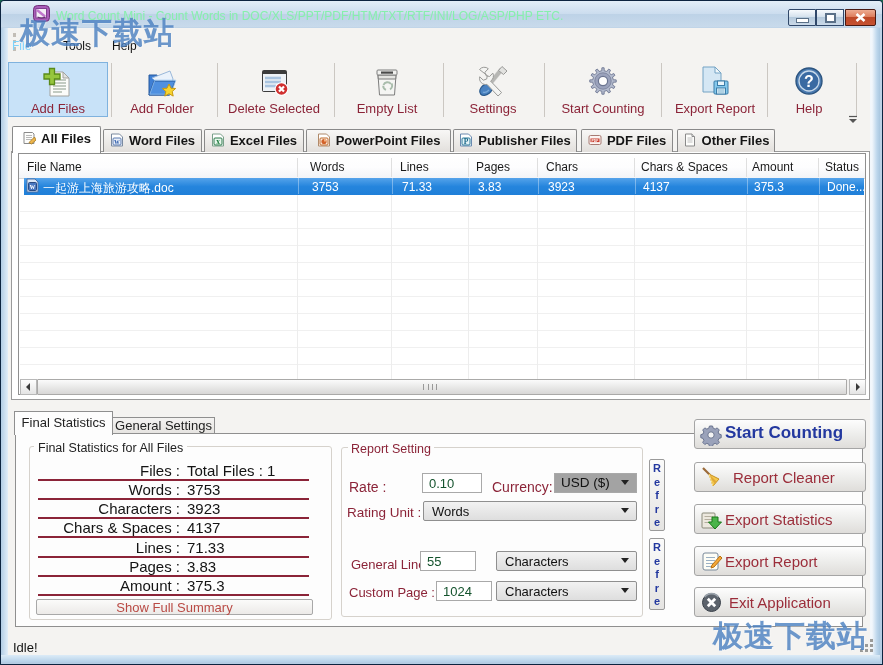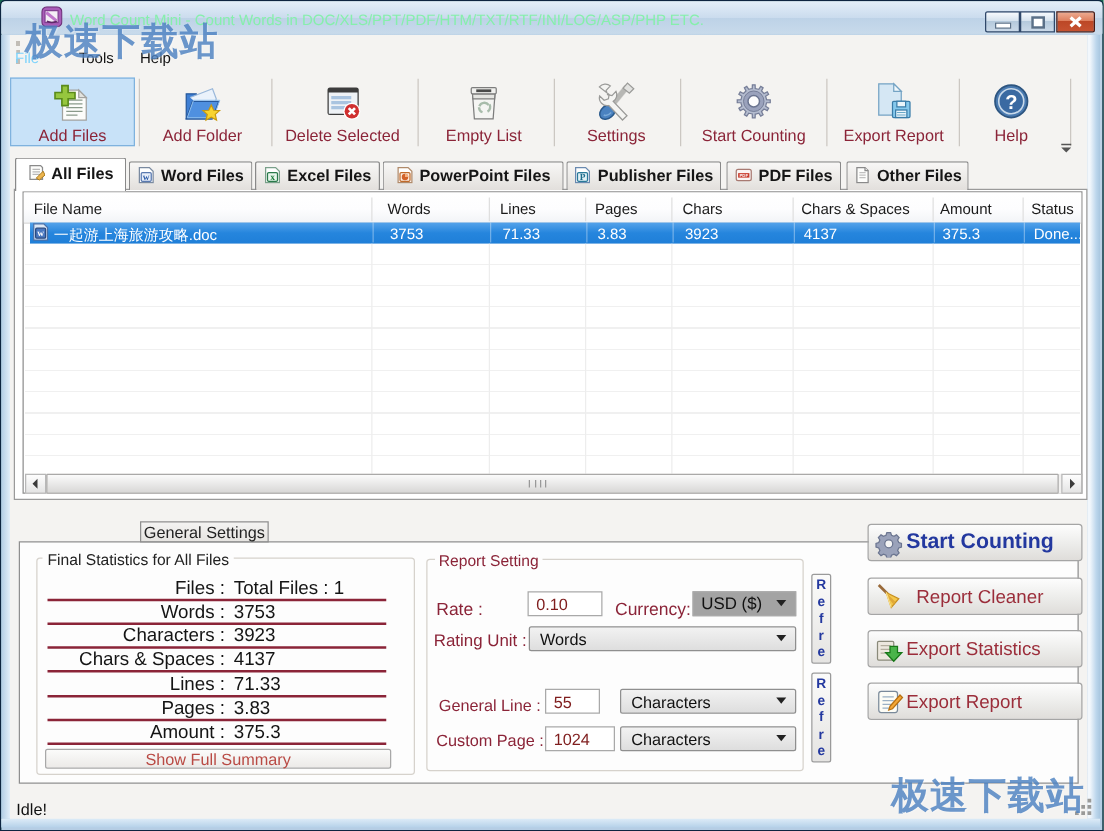--- a/index.html
+++ b/index.html
@@ -18,21 +18,21 @@
   .seltab{top:126px;height:27px;background:#fff;line-height:24px;z-index:3;}
   .ticon{display:inline-block;vertical-align:-2px;margin-right:5px;}
   .hsep{position:absolute;top:4px;width:1px;height:19px;background:#dfdfdf;}
   .hcell{position:absolute;top:6px;font-size:12px;color:#1a1a1a;}
   .vline{position:absolute;top:41px;width:1px;height:184px;background:#ededed;}
   .rcell{position:absolute;top:2px;}
   .statrow{position:absolute;left:38px;width:271px;height:19px;font-size:15px;color:#141414;}
   .statrow:after{content:"";position:absolute;left:0;right:0;bottom:0;border-bottom:2px solid #8b2438;}
   .sl{position:absolute;right:129px;top:0px;}
   .sv{position:absolute;left:149px;top:0px;}
-  .inp{position:absolute;height:20px;background:#fff;border:1px solid #a9a9a9;box-sizing:border-box;font-size:13px;color:#7f1d1d;padding:2px 0 0 6px;}
+  .inp{position:absolute;height:20px;background:#fff;border:1px solid #a9a9a9;box-sizing:border-box;font-size:13px;color:#14532d;padding:2px 0 0 6px;}
   .drop{position:absolute;height:20px;background:linear-gradient(#f2f2f2,#dedede);border:1px solid #8f8f8f;box-sizing:border-box;font-size:13px;color:#111;padding:2px 0 0 8px;border-radius:2px;}
   .drop2{position:absolute;height:20px;background:#a3a3a3;border:1px solid #a9a9a9;box-sizing:border-box;font-size:13.5px;color:#111;padding:1px 0 0 6px;}
   .dar{position:absolute;right:7px;top:6px;width:0;height:0;border-left:4px solid transparent;border-right:4px solid transparent;border-top:5px solid #222;}
   .refre{position:absolute;left:649px;width:16px;height:72px;background:linear-gradient(#fbfbfa,#e5e4e2);border:1px solid #9a9a9a;border-radius:2px;text-align:center;font-size:11px;font-weight:bold;color:#23389f;line-height:13.6px;padding-top:2px;box-sizing:border-box;}
   .rbtn{position:absolute;left:694px;width:172px;height:30px;background:linear-gradient(#fdfdfd,#ececea 55%,#dfddda);border:1px solid #a5a5a5;border-radius:3px;box-sizing:border-box;}
   .rtext{position:absolute;left:36px;top:6px;font-size:15px;color:#9b2d3a;}
   .wm{position:absolute;font-size:30px;font-weight:bold;color:#4d82c2;letter-spacing:1px;opacity:0.82;text-shadow:1px 1px 0 rgba(255,255,255,0.3);}
 </style>
 </head>
 <body>
@@ -308,20 +308,21 @@
         </div>
       <div class="abs" style="left:829px;top:0;width:17px;height:16px;background:linear-gradient(#fefefe,#e4e4e4);border:1px solid #b8b8b8;box-sizing:border-box;">
         <svg width="15" height="14" viewBox="0 0 15 14">
             <path d="M6 3 L10 7 L6 11 Z" fill="#3a3a3a"></path>
           </svg></div>
     </div>
   </div>
 
   <div class="abs" style="left:15px;top:433px;width:848px;height:194px;background:#fdfdfd;border:1px solid #8f8f8f;box-sizing:border-box;"></div>
   <div class="abs" style="left:112px;top:417px;width:103px;height:17px;background:linear-gradient(#f4f3f2,#e6e4e1);border:1px solid #8f8f8f;line-height:15px;text-align:center;box-sizing:border-box;font-size:13px;color:#222;">General Settings</div>
+  <div class="abs" style="left:14px;top:411px;width:97px;height:23px;background:#fdfdfd;border:1px solid #8f8f8f;border-bottom:none;line-height:21px;text-align:center;z-index:2;font-size:13px;color:#222;">Final Statistics</div>
 
   <div class="abs" style="left:29px;top:446px;width:301px;height:172px;border:1px solid #d6d2cc;border-radius:3px;"></div>
   <div class="abs" style="left:34px;top:441px;background:#fdfdfd;padding:0 4px;font-size:12.5px;color:#222;">Final Statistics for All Files</div>
   <div class="statrow" style="top:462px;">
       <span class="sl">Files :</span>
       <span class="sv">Total Files : 1</span>
     </div>
   <div class="statrow" style="top:481px;">
       <span class="sl">Words :</span>
       <span class="sv">3753</span>
@@ -350,21 +351,21 @@
 
   <div class="abs" style="left:341px;top:447px;width:300px;height:168px;border:1px solid #d6d2cc;border-radius:3px;"></div>
   <div class="abs" style="left:348px;top:442px;background:#fdfdfd;padding:0 3px;font-size:12.5px;"><span class="maroon">Report Setting</span></div>
   <div class="abs maroon" style="left:349px;top:479px;font-size:14px;">Rate :</div>
   <div class="inp" style="left:422px;top:473px;width:60px;">0.10</div>
   <div class="abs maroon" style="left:492px;top:479px;font-size:14px;">Currency:</div>
   <div class="drop2" style="left:554px;top:473px;width:83px;">USD ($)<span class="dar"></span></div>
   <div class="abs maroon" style="left:347px;top:505px;font-size:13.5px;">Rating Unit :</div>
   <div class="drop" style="left:423px;top:501px;width:214px;">Words<span class="dar"></span></div>
   <div class="abs maroon" style="left:351px;top:557px;font-size:13px;">General Line :</div>
-  <div class="inp" style="left:436px;top:551px;width:44px;">55</div>
+  <div class="inp" style="left:420px;top:551px;width:56px;">55</div>
   <div class="drop" style="left:496px;top:551px;width:141px;">Characters<span class="dar"></span></div>
   <div class="abs maroon" style="left:349px;top:585px;font-size:13px;">Custom Page :</div>
   <div class="inp" style="left:436px;top:581px;width:56px;">1024</div>
   <div class="drop" style="left:496px;top:581px;width:141px;">Characters<span class="dar"></span></div>
   <div class="refre" style="top:459px;">R<br>e<br>f<br>r<br>e</div>
   <div class="refre" style="top:538px;">R<br>e<br>f<br>r<br>e</div>
 
   <div class="rbtn" style="top:419px;">
     <svg width="22" height="22" viewBox="0 0 22 22" style="position:absolute;left:5px;top:4px;">
         <path d="M9.5 2 h3 l.7 2.2 2 .9 2-1.2 2.1 2.1-1.2 2 .9 2 2.2.7 v3 l-2.2.7-.9 2 1.2 2-2.1 2.1-2-1.2-2 .9-.7 2.2 h-3 l-.7-2.2-2-.9-2 1.2-2.1-2.1 1.2-2-.9-2-2.2-.7 v-3 l2.2-.7.9-2-1.2-2 2.1-2.1 2 1.2 2-.9 Z" fill="#9aa2ba" stroke="#6b7590"></path>
@@ -398,20 +399,28 @@
         <rect x="3" y="3" width="15" height="17" rx="2" fill="#fdfdf6" stroke="#7a8a9a"></rect>
         <g stroke="#9ab0c4">
           <path d="M6 7.5 h9"></path>
           <path d="M6 10.5 h9"></path>
           <path d="M6 13.5 h9"></path>
           <path d="M6 16.5 h6"></path>
         </g>
         <path d="M12 15 L20 6 L22 8 L14 17 L11 18 Z" fill="#f4a838" stroke="#b87010"></path>
       </svg>
     <span class="rtext" style="left:30px;">Export Report</span>
+  </div>
+  <div class="rbtn" style="top:587px;">
+    <svg width="24" height="24" viewBox="0 0 24 24" style="position:absolute;left:5px;top:3px;">
+        <circle cx="11.5" cy="11.5" r="9" fill="#5c636c" stroke="#394049"></circle>
+        <path d="M4.5 6 a9 9 0 0 1 14 0" stroke="#9aa2aa" stroke-width="1.6" fill="none"></path>
+        <path d="M7.8 7.8 L15.2 15.2 M15.2 7.8 L7.8 15.2" stroke="#fff" stroke-width="2.8"></path>
+      </svg>
+    <span class="rtext" style="left:34px;">Exit Application</span>
   </div>
 
   <div class="abs" style="left:13px;top:640px;font-size:13px;color:#111;">Idle!</div>
   <div class="abs" style="left:858px;top:637px;width:18px;height:18px;">
     <svg width="18" height="18" viewBox="0 0 18 18">
         <g fill="#9a9a98">
           <rect x="12" y="2" width="3" height="3"></rect>
           <rect x="7" y="7" width="3" height="3"></rect>
           <rect x="12" y="7" width="3" height="3"></rect>
           <rect x="2" y="12" width="3" height="3"></rect>

